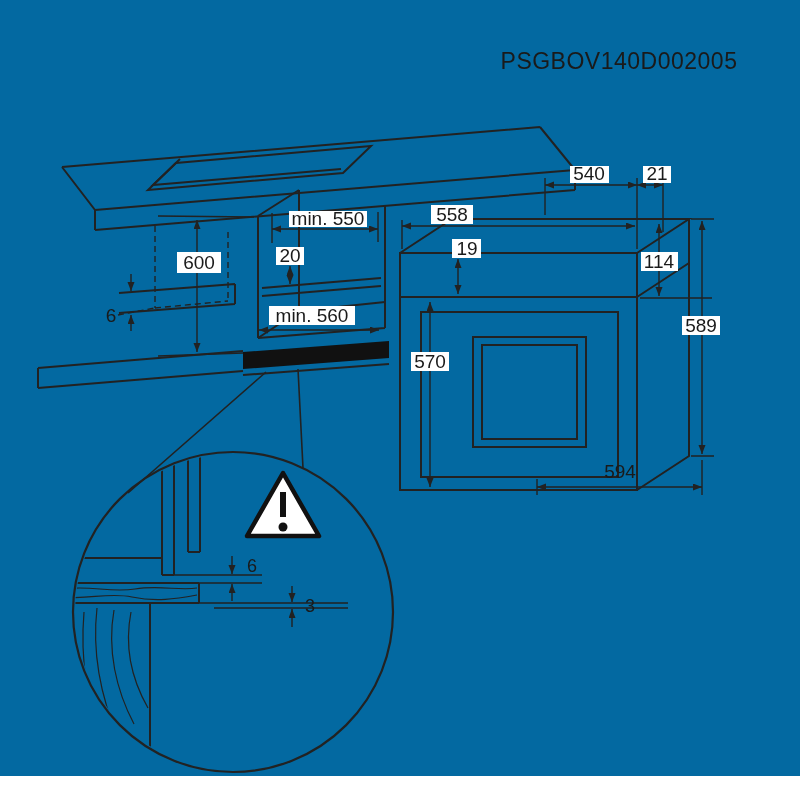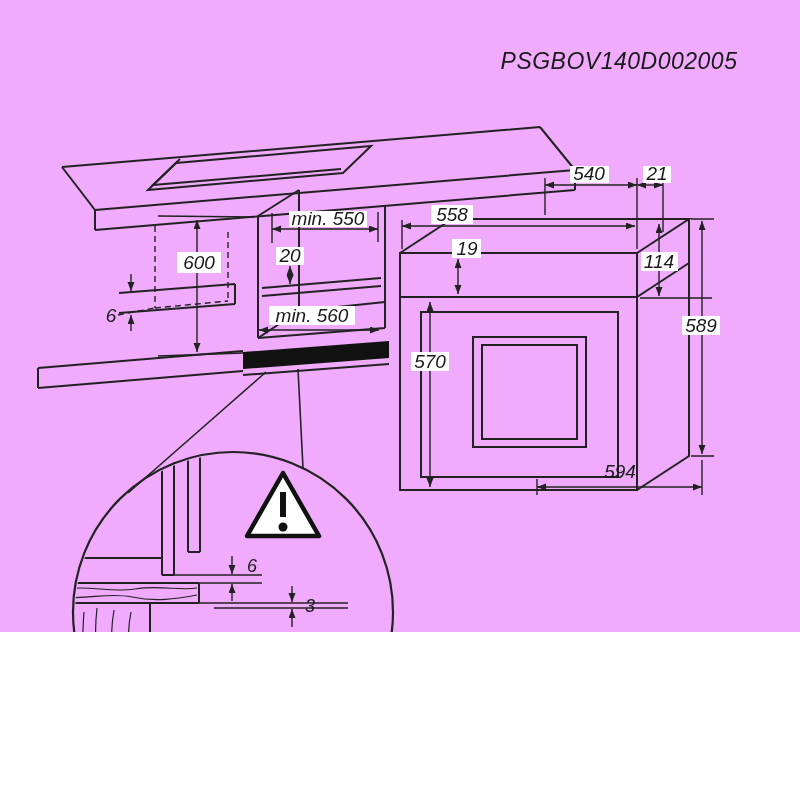--- a/index.html
+++ b/index.html
@@ -1,16 +1,16 @@
 <!DOCTYPE html>
 <html><head>
 <meta charset="utf-8">
 <style>
   html,body{margin:0;padding:0;background:#fff;}
-  #stage{position:relative;width:800px;height:632px;background:#f0abfc;overflow:hidden;font-style:italic;}
+  #stage{position:relative;width:800px;height:776px;background:#0369a1;overflow:hidden;}
   svg{display:block;}
   text{font-family:"Liberation Sans","DejaVu Sans",sans-serif;fill:#1a1a1a;}
   .dim{font-size:19px;}
   .dimsmall{font-size:18px;}
   .pn{font-size:23px;letter-spacing:0.5px;}
 </style>
 </head>
 <body>
 
 <div id="stage">

